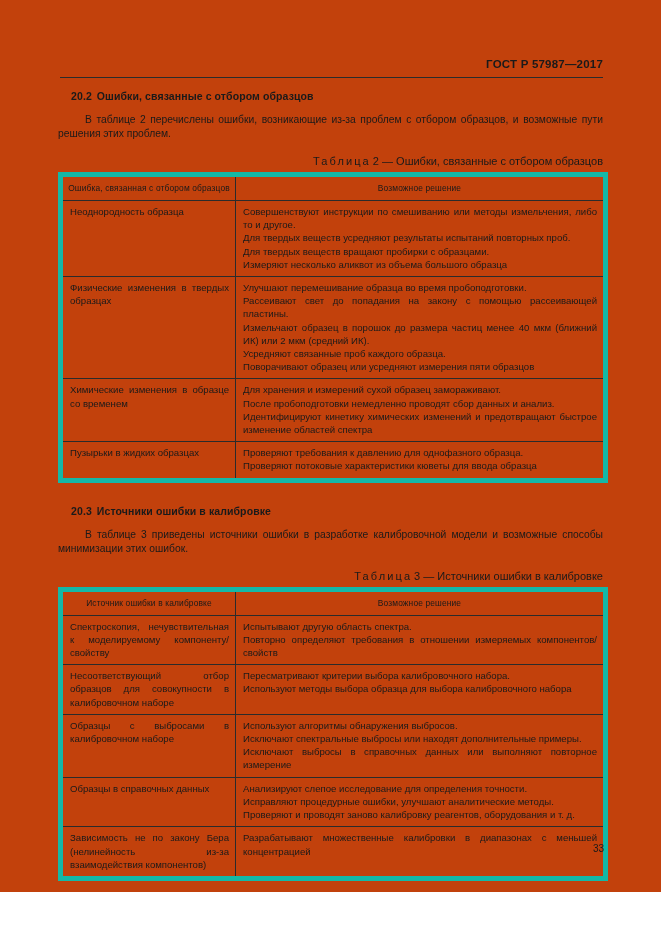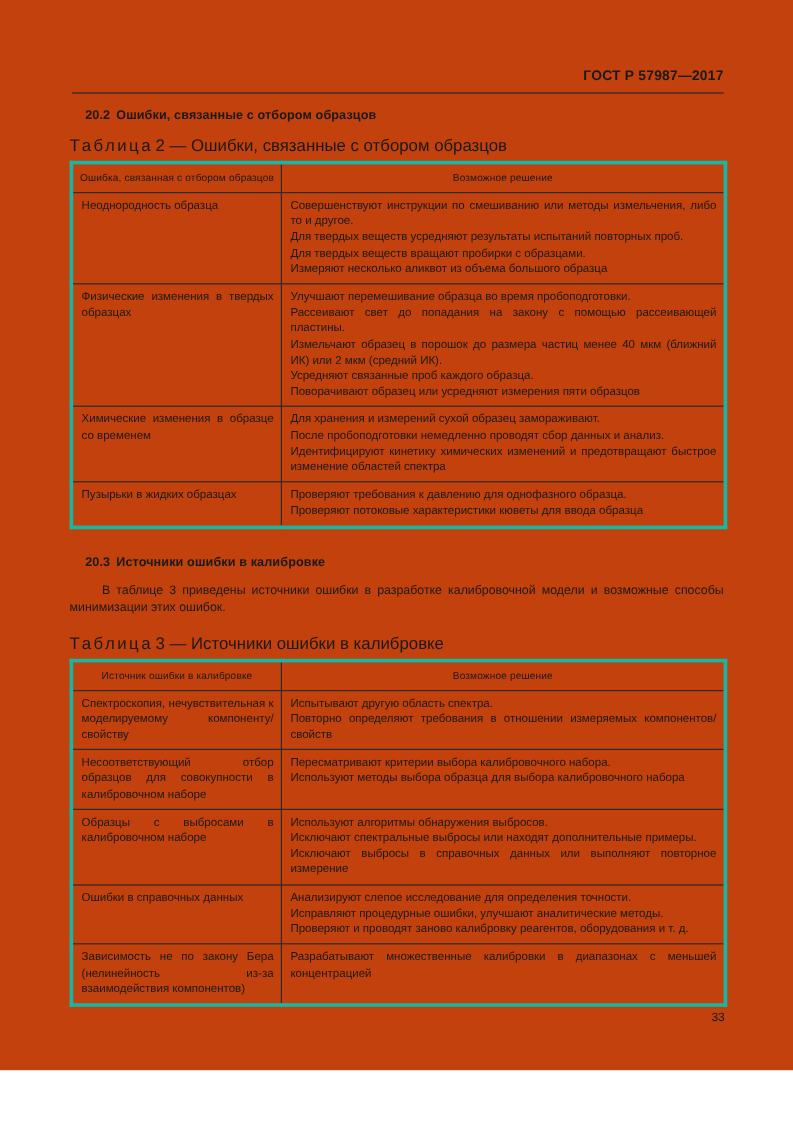--- a/index.html
+++ b/index.html
@@ -61,37 +61,38 @@
   p.body-text {
     font-size: 10.3px;
     line-height: 14px;
     margin: 0 0 14px 0;
     text-align: justify;
     text-indent: 27px;
     hyphens: manual;
   }
 
   .table-caption {
-    font-size: 14px;
+    font-size: 11px;
     margin: 0 0 5px 0;
     white-space: nowrap;
+    text-align: right;
   }
   .table-caption .tcap-word {
     letter-spacing: 2.1px;
   }
   .table-caption .tcap-num {
     margin-left: 2px;
   }
 
   table.doc-table {
     border-collapse: collapse;
     width: 545px;
     table-layout: fixed;
     margin: 0 0 22px 0;
-    border: 3px solid #14b8a6;
+    border: 5px solid #14b8a6;
   }
   table.doc-table col.c1 { width: 175px; }
   table.doc-table col.c2 { width: 370px; }
 
   table.doc-table thead th {
     font-size: 8.4px;
     font-weight: normal;
     text-align: center;
     padding: 6px 5px 7px 5px;
     border-right: 1px solid #2b2b2b;
@@ -141,20 +142,21 @@
 
   <div class="header">ГОСТ Р 57987—2017</div>
   <div class="header-rule"></div>
 
   <div class="content">
 
     <h2 class="section-title">
       <span class="num">20.2</span><span>Ошибки, связанные с отбором образцов</span>
     </h2>
 
+    <p class="body-text">В таблице 2 перечислены ошибки, возникающие из-за проблем с отбором образцов, и возможные пути решения этих проблем.</p>
 
     <div class="table-caption">
       <span class="tcap-word">Таблица</span><span class="tcap-num">2</span>
       <span>—</span>
       <span>Ошибки, связанные с отбором образцов</span>
     </div>
 
     <table class="doc-table">
       <colgroup>
           <col class="c1">
@@ -259,21 +261,21 @@
             <span class="line">Образцы с выбросами в калибровочном наборе</span>
           </td>
           <td class="cell-right">
             <span class="line">Используют алгоритмы обнаружения выбросов.</span>
             <span class="line">Исключают спектральные выбросы или находят дополнительные примеры.</span>
             <span class="line">Исключают выбросы в справочных данных или выполняют повторное измерение</span>
           </td>
         </tr>
         <tr>
           <td class="cell-left">
-            <span class="line">Ошибки в справочных данных</span>
+            <span class="line">Образцы в справочных данных</span>
           </td>
           <td class="cell-right">
             <span class="line">Анализируют слепое исследование для определения точности.</span>
             <span class="line">Исправляют процедурные ошибки, улучшают аналитические методы.</span>
             <span class="line">Проверяют и проводят заново калибровку реагентов, оборудования и т. д.</span>
           </td>
         </tr>
         <tr>
           <td class="cell-left">
             <span class="line">Зависимость не по закону Бера (нелинейность из-за взаимодействия компонентов)</span>

